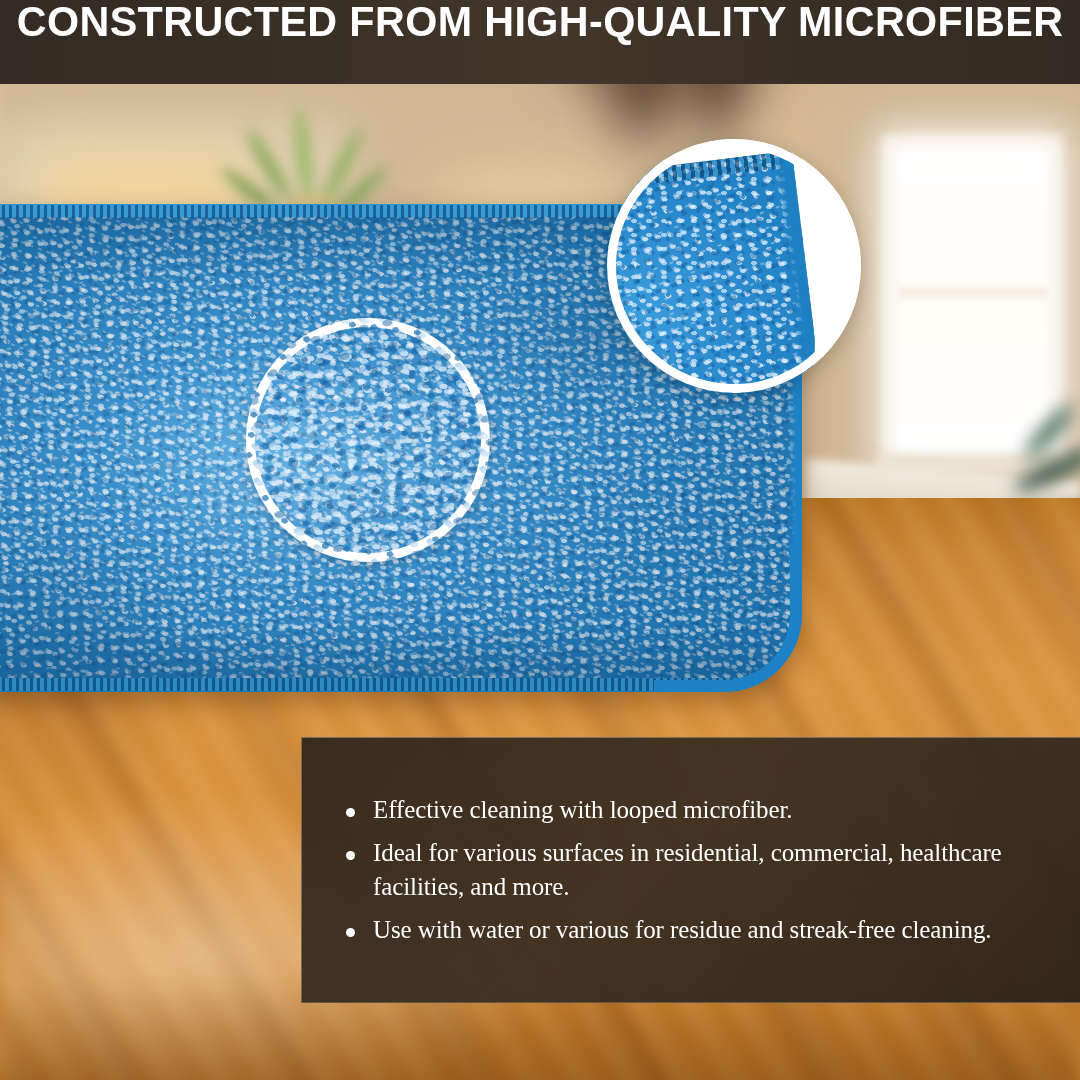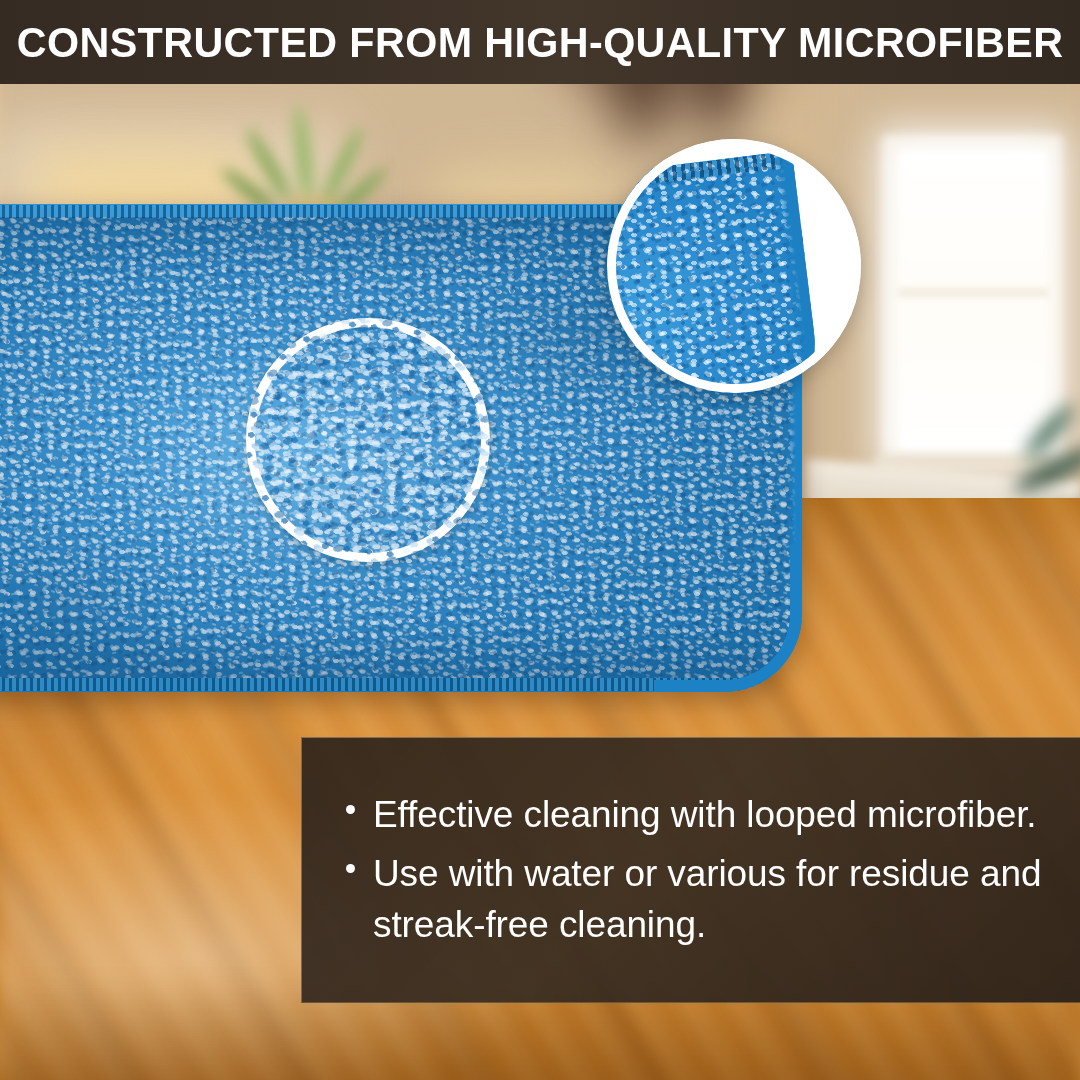--- a/index.html
+++ b/index.html
@@ -358,21 +358,20 @@
     box-sizing: border-box;
     pointer-events: none;
   }
 
   
   .header-banner {
     position: absolute;
     left: 0; top: 0; width: 1080px; height: 84px;
     background: linear-gradient(90deg,#352b22 0%, #3b3026 30%, #43372b 52%, #3a2f25 74%, #332a21 100%);
     display: flex;
-    align-items: center;
     justify-content: center;
     overflow: hidden;
   }
   .header-title {
     color: #ffffff;
     font-family: "Liberation Sans", sans-serif;
     font-weight: 700;
     font-size: 43px;
     letter-spacing: .4px;
     white-space: nowrap;
@@ -396,22 +395,22 @@
   }
   .feature-list {
     list-style: none;
     margin: 0;
     padding: 0 34px 0 40px;
     width: 100%;
   }
   .feature-list li {
     position: relative;
     color: #ffffff;
-    font-family: Liberation Sans, sans-serif;
-    font-size: 37px;
+    font-family: Liberation Serif, serif;
+    font-size: 25px;
     font-weight: 400;
     line-height: 1.36;
     padding-left: 31px;
     margin: 0 0 9px 0;
     letter-spacing: -.1px;
   }
   .feature-list li:last-child { margin-bottom: 0; }
   .feature-list li::before {
     content: "";
     position: absolute;
@@ -508,17 +507,18 @@
     <div class="mag-ring"></div>
   </div>
 
   <div class="header-banner">
     <div class="header-title">CONSTRUCTED FROM HIGH-QUALITY MICROFIBER</div>
   </div>
 
   <div class="feature-panel">
     <ul class="feature-list">
       <li>Effective cleaning with looped microfiber.</li>
+      <li>Ideal for various surfaces in residential, commercial, healthcare facilities, and more.</li>
       <li>Use with water or various for residue and streak-free cleaning.</li>
     </ul>
   </div>
 
 </div>
 
 </body></html>

